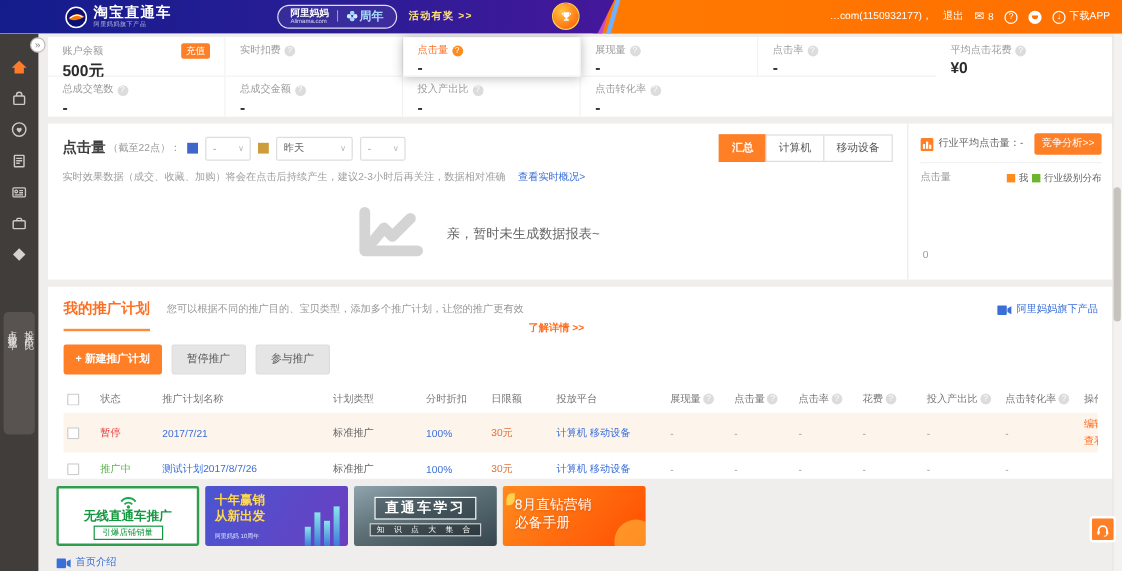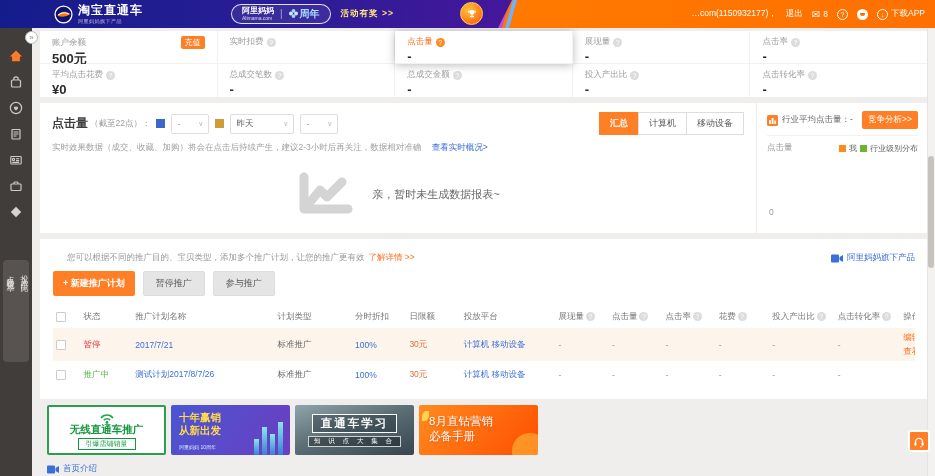--- a/index.html
+++ b/index.html
@@ -33,21 +33,21 @@
 
 
 .sidebar{position:absolute;left:0;top:28px;width:32px;height:448px;background:#413d3b;z-index:20}
 .side-icons{display:flex;flex-direction:column;align-items:center;padding-top:20px;gap:10px}
 .side-icon{width:16px;height:16px;display:flex;align-items:center;justify-content:center}
 .side-tool{position:absolute;left:3px;top:232px;width:26px;height:102px;background:#585350;border-radius:4px;display:flex;justify-content:center;gap:3px;padding-top:9px}
 .vtext{writing-mode:vertical-rl;font-size:8px;color:#e2e0de;letter-spacing:2px}
 .expand-toggle{position:absolute;left:25px;top:31px;width:13px;height:13px;border-radius:50%;background:#fff;border:1px solid #bdbab7;color:#8a8785;font-size:8px;display:flex;align-items:center;justify-content:center;z-index:25}
 
 
-.stats{position:absolute;left:40px;top:31px;width:888px;height:66px;background:#fff;display:grid;grid-template-columns:repeat(5,1fr);grid-template-rows:33px 33px;z-index:5}
+.stats{position:absolute;left:40px;top:31px;width:888px;height:66px;background:#fff;display:grid;grid-template-columns:repeat(6,1fr);grid-template-rows:33px 33px;z-index:5}
 .stat-cell{padding:5px 12px 0;border-right:1px solid #f1f1f1;border-bottom:1px solid #f1f1f1;background:#fff}
 .stat-cell:nth-child(5n){border-right:none}
 .stat-cell:nth-child(n+6){border-bottom:none}
 .stat-label{font-size:8.5px;color:#9c9c9c;display:flex;align-items:center;gap:3px}
 .stat-value{font-size:13px;font-weight:bold;color:#2b2b2b;margin-top:1px}
 .stat-cell.selected{box-shadow:0 1px 9px rgba(0,0,0,.28);position:relative;z-index:6}
 .stat-cell.selected .stat-label{color:#ff6f21}
 .i-icon{flex:0 0 auto;width:9px;height:9px;border-radius:50%;background:#dcdcdc;color:#fff;font-size:7px;line-height:9px;text-align:center;display:inline-block}
 .i-icon.orange{background:#ff8a1e}
 .recharge-badge{margin-left:auto;background:#ff7f27;color:#fff;font-size:8px;padding:1px 4px;border-radius:2px}
@@ -82,21 +82,21 @@
 .lg-sq{width:7px;height:7px;display:inline-block}
 .lg-sq.me{background:#ff8a1e}
 .lg-sq.ind{background:#6cb52d}
 .ind-zero{position:absolute;left:12px;bottom:16px;color:#999;font-size:8.5px}
 
 
 .plans{position:absolute;left:40px;top:239px;width:888px;height:160px;background:#fff;padding:10px 13px 0;overflow:hidden}
 .plans-head{display:flex;align-items:flex-start}
 .plans-tab{font-size:12px;font-weight:bold;color:#ff6f21;padding-bottom:8px;border-bottom:2px solid #ff8a3c}
 .plans-desc{font-size:8.5px;color:#999;margin-left:14px;margin-top:3px}
-.learn{color:#ff6f21;font-weight:normal;font-size:8.5px;margin-left:4px;margin-top:3px;text-decoration:none}
+.learn{color:#ff6f21;font-weight:bold;font-size:8.5px;margin-left:4px;margin-top:19px;text-decoration:none}
 .video-link{margin-left:auto;color:#3a6fd8;font-size:8.5px;display:flex;gap:4px;align-items:center;text-decoration:none;margin-top:3px}
 .plans-actions{display:flex;gap:8px;margin-top:7px}
 .btn-primary{background:#ff7f27;color:#fff;font-size:9px;padding:5px 10px;border-radius:2px;font-weight:bold;border:none}
 .btn-sec{background:#e5e5e5;border:1px solid #ddd;color:#555;font-size:9px;padding:5px 12px;border-radius:2px}
 .ptable{margin-top:9px;font-size:8.5px}
 .prow{display:flex;align-items:center}
 .prow.header{color:#777;height:23px}
 .prow.r0{background:#fdf4ec;height:33px}
 .prow.r1{height:27px}
 .pc{padding:0 3px;white-space:nowrap;overflow:hidden;display:flex;align-items:center;gap:2px}
@@ -388,20 +388,21 @@
         <span class="lg-sq ind"></span>
         <span>行业级别分布</span>
       </span>
     </div>
     <span class="ind-zero">0</span>
   </div>
 </div>
 
 <div class="plans">
   <div class="plans-head">
+    <span class="plans-tab">我的推广计划</span>
     <span class="plans-desc">您可以根据不同的推广目的、宝贝类型，添加多个推广计划，让您的推广更有效</span>
     <a class="learn" href="#">了解详情 &gt;&gt;</a>
     <a class="video-link" href="#">
       <svg width="12" height="9" viewBox="0 0 12 9">
           <rect x="0" y="0.5" width="8" height="8" rx="1" fill="#3a6fd8"></rect>
           <path d="M8.5 3 L12 1 V8 L8.5 6 Z" fill="#3a6fd8"></path>
         </svg>
       <span>阿里妈妈旗下产品</span>
     </a>
   </div>

